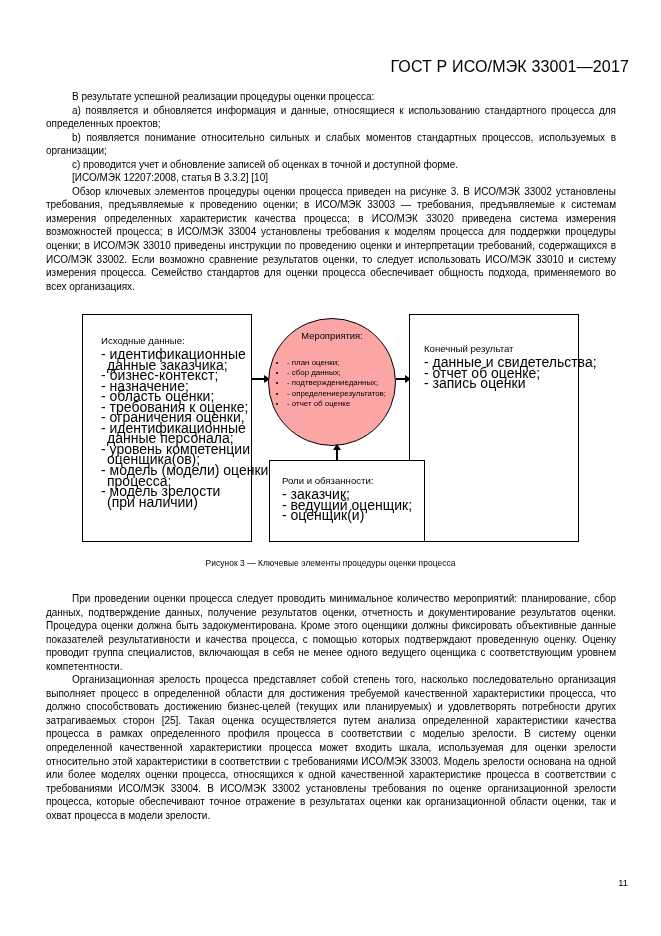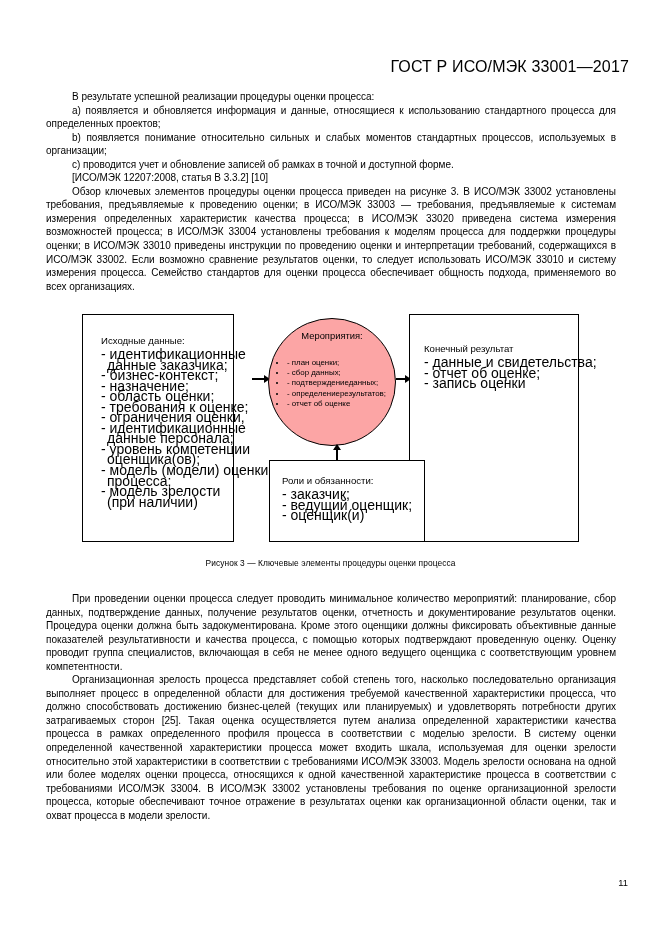--- a/index.html
+++ b/index.html
@@ -96,21 +96,21 @@
   }
   .node ul li .cont {
     display: block;
     padding-left: 6px;
   }
 
   
   #box-input {
     left: 0;
     top: 2px;
-    width: 152px;
+    width: 170px;
     height: 228px;
     padding: 20px 0 0 18px;
   }
 
   
   #box-output {
     left: 327px;
     top: 2px;
     width: 170px;
     height: 228px;
@@ -216,21 +216,21 @@
 <body>
 
 <div class="page">
 
   <div class="doc-header">ГОСТ Р ИСО/МЭК 33001—2017</div>
 
   <div class="body-col">
     <p class="para">В результате успешной реализации процедуры оценки процесса:</p>
     <p class="para">а) появляется и обновляется информация и данные, относящиеся к использованию стандартного процесса для определенных проектов;</p>
     <p class="para">b) появляется понимание относительно сильных и слабых моментов стандартных процессов, используемых в организации;</p>
-    <p class="para">c) проводится учет и обновление записей об рамках в точной и доступной форме.</p>
+    <p class="para">c) проводится учет и обновление записей об оценках в точной и доступной форме.</p>
     <p class="para">[ИСО/МЭК 12207:2008, статья В 3.3.2] [10]</p>
     <p class="para">Обзор ключевых элементов процедуры оценки процесса приведен на рисунке 3. В ИСО/МЭК 33002 установлены требования, предъявляемые к проведению оценки; в ИСО/МЭК 33003 — требования, предъявляемые к системам измерения определенных характеристик качества процесса; в ИСО/МЭК 33020 приведена система измерения возможностей процесса; в ИСО/МЭК 33004 установлены требования к моделям процесса для поддержки процедуры оценки; в ИСО/МЭК 33010 приведены инструкции по проведению оценки и интерпретации требований, содержащихся в ИСО/МЭК 33002. Если возможно сравнение результатов оценки, то следует использовать ИСО/МЭК 33010 и систему измерения процесса. Семейство стандартов для оценки процесса обеспечивает общность подхода, применяемого во всех организациях.</p>
   </div>
 
   <div class="figure-wrap">
     <div class="diagram">
 
       <div class="node" id="box-input">
         <div class="node-title">Исходные данные:</div>
         <ul>

